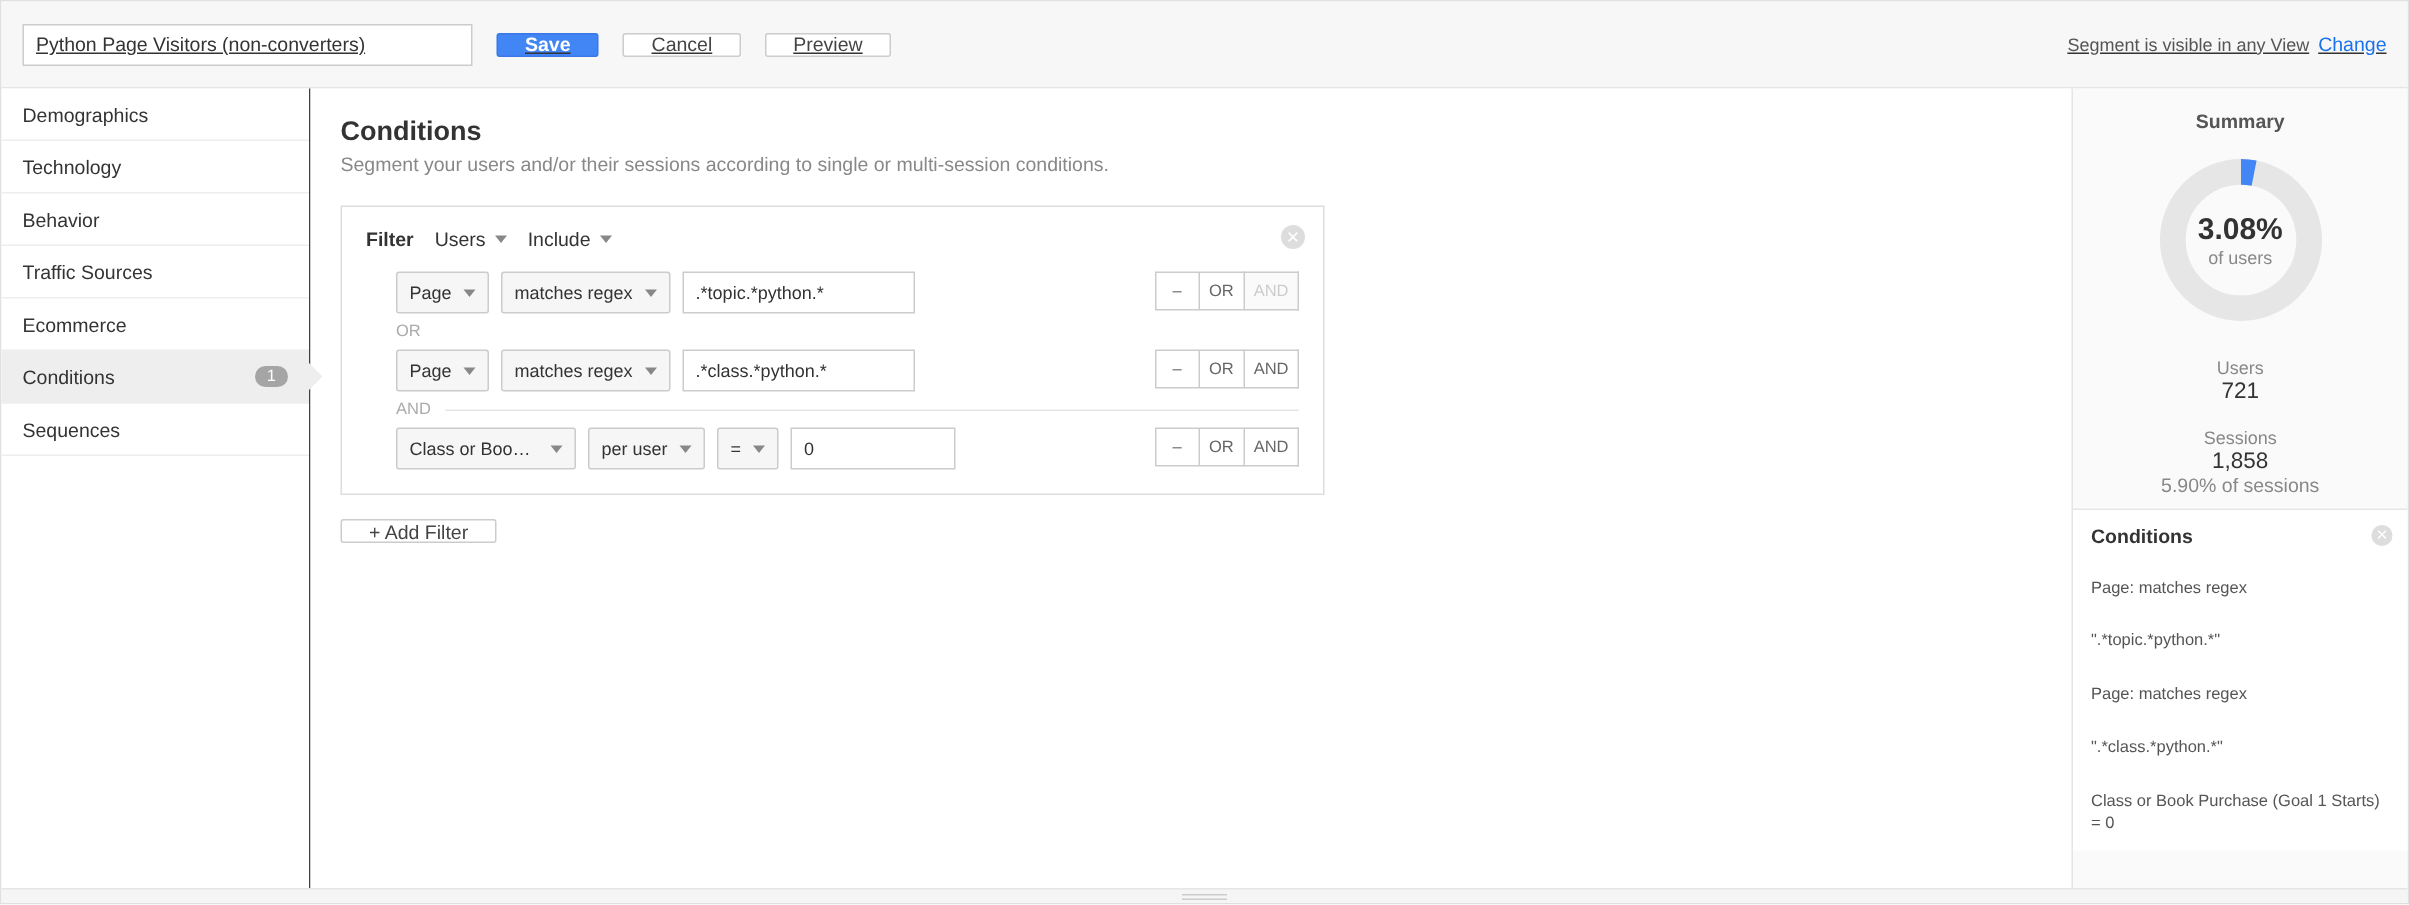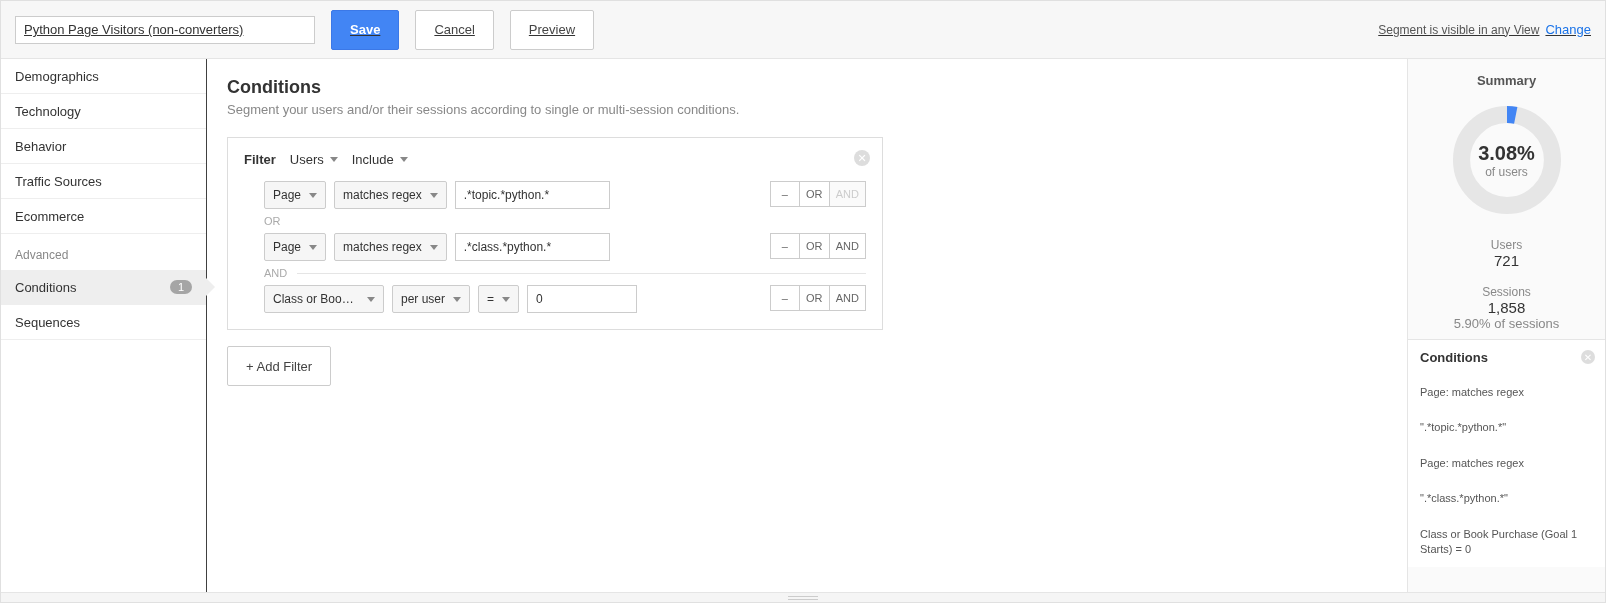--- a/index.html
+++ b/index.html
@@ -1,20 +1,20 @@
 <!DOCTYPE html>
 <html><head>
 <meta charset="utf-8">
 <style>
 * { box-sizing: border-box; margin: 0; padding: 0; }
 body { font-family: Arial, Helvetica, sans-serif; font-size: 13px; color: #333; background: #fff; }
 .app { width: 1606px; height: 603px; display: flex; flex-direction: column; border: 1px solid #e0e0e0; }
 .topbar { height: 58px; background: #f7f7f7; border-bottom: 1px solid #e5e5e5; display: flex; align-items: center; padding: 0 14px; text-decoration: underline; }
 .seg-name { width: 300px; height: 28px; border: 1px solid #ccc; background: #fff; padding: 0 8px; font-size: 13px; color: #333; }
-.btn { height: 40px; padding: 0 18px; border: 1px solid #ccc; background: #fff; font-size: 13px; color: #444; cursor: pointer; border-radius: 2px; display: inline-flex; align-items: center; }
+.btn { height: 16px; padding: 0 18px; border: 1px solid #ccc; background: #fff; font-size: 13px; color: #444; cursor: pointer; border-radius: 2px; display: inline-flex; align-items: center; }
 .btn-primary { background: #4285f4; border-color: #3b78e7; color: #fff; font-weight: bold; }
 .topbar .btn { margin-left: 16px; }
 .topbar-spacer { flex: 1; }
 .visible-text { font-size: 12px; color: #555; }
 .link { color: #1a73e8; cursor: pointer; margin-left: 6px; }
 .body { flex: 1; display: flex; min-height: 0; }
 .sidebar { width: 206px; border-right: 1px solid #404040; background: #fff; display: flex; flex-direction: column; }
 .side-item { height: 35px; display: flex; align-items: center; padding: 0 14px; font-size: 13px; color: #333; border-bottom: 1px solid #eee; cursor: pointer; }
 .side-section { height: 30px; display: flex; align-items: center; padding: 0 14px; font-size: 12px; color: #888; margin-top: 6px; }
 .side-item.active { background: #eee; position: relative; }
@@ -33,21 +33,21 @@
 .sel { height: 28px; border: 1px solid #ccc; background: #f6f6f6; padding: 0 8px; font-size: 12px; color: #333; display: inline-flex; align-items: center; gap: 8px; cursor: pointer; border-radius: 2px; }
 .sel .caret { border-top-color: #888; }
 .txt { height: 28px; border: 1px solid #ccc; background: #fff; padding: 0 8px; font-size: 12px; color: #333; width: 155px; }
 .row-ops { margin-left: auto; display: flex; gap: 0; }
 .op { height: 26px; min-width: 30px; border: 1px solid #ccc; background: #fff; font-size: 11px; color: #666; display: inline-flex; align-items: center; justify-content: center; padding: 0 6px; cursor: pointer; }
 .op.disabled { color: #ccc; background: #fafafa; }
 .op + .op { border-left: none; }
 .joiner { font-size: 11px; color: #aaa; padding: 6px 0 6px 20px; display:flex; align-items:center; gap:10px; }
 .joiner .line { flex:1; height:1px; background:#e5e5e5; }
 .add-filter { margin-top: 16px; }
-.summary { width: 198px; border-left: 1px solid #e5e5e5; background: #fafafa; display: flex; flex-direction: column; }
+.summary { width: 224px; border-left: 1px solid #e5e5e5; background: #fafafa; display: flex; flex-direction: column; }
 .sum-title { text-align: center; font-size: 13px; color: #555; padding: 14px 0 8px 0; font-weight: bold; }
 .donut-wrap { display: flex; justify-content: center; padding: 4px 0 10px 0; }
 .donut { position: relative; width: 120px; height: 120px; }
 .donut svg { width: 120px; height: 120px; transform: rotate(-90deg); }
 .donut-center { position: absolute; inset: 0; display: flex; flex-direction: column; align-items: center; justify-content: center; }
 .donut-pct { font-size: 20px; font-weight: bold; color: #333; }
 .donut-sub { font-size: 12px; color: #888; }
 .stat { text-align: center; padding: 8px 0; }
 .stat .lbl { font-size: 12px; color: #888; }
 .stat .val { font-size: 15px; color: #333; }
@@ -73,21 +73,20 @@
     <span class="link">Change</span>
   </div>
 
   <div class="body">
     <div class="sidebar">
       <div class="side-item">Demographics</div>
       <div class="side-item">Technology</div>
       <div class="side-item">Behavior</div>
       <div class="side-item">Traffic Sources</div>
       <div class="side-item">Ecommerce</div>
-      <div class="side-section">Advanced</div>
       <div class="side-item active">
         <span>Conditions</span>
         <span class="badge">1</span>
       </div>
       <div class="side-item">Sequences</div>
     </div>
 
     <div class="main">
       <h2>Conditions</h2>
       <div class="sub">Segment your users and/or their sessions according to single or multi-session conditions.</div>

